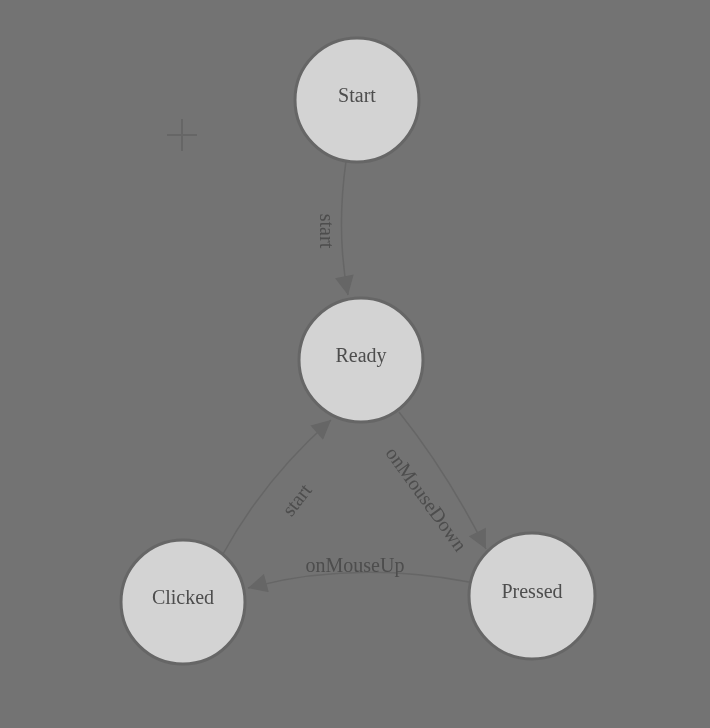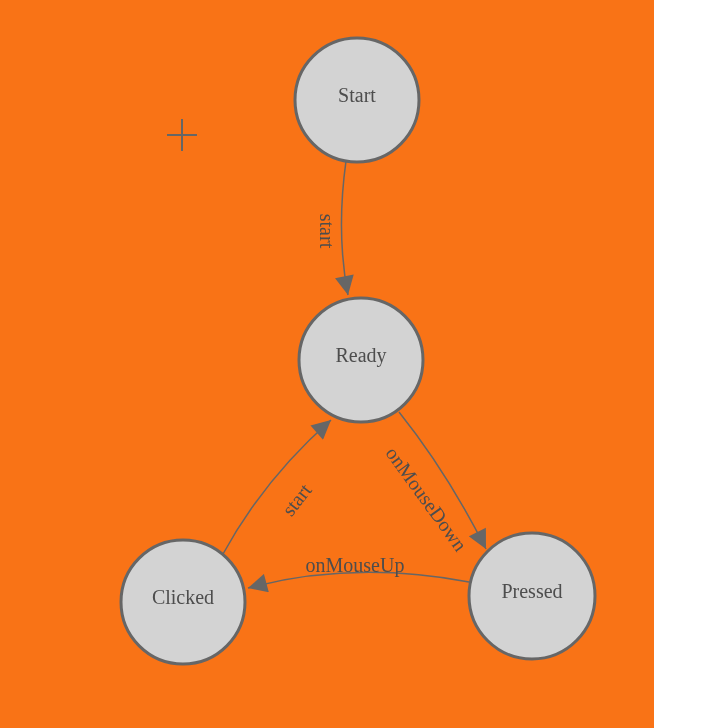--- a/index.html
+++ b/index.html
@@ -6,23 +6,23 @@
     margin: 0;
     padding: 0;
     background: #ffffff;
     width: 710px;
     height: 728px;
     overflow: hidden;
     font-family: "Liberation Serif", "DejaVu Serif", serif;
   }
   #canvas-wrap {
     position: relative;
-    width: 654px;
+    width: 710px;
     height: 728px;
-    background: #f97316;
+    background: #737373;
   }
   svg { display: block; }
   text {
     font-family: "Liberation Serif", "DejaVu Serif", serif;
     user-select: none;
   }
 </style>
 </head>
 <body>
 

